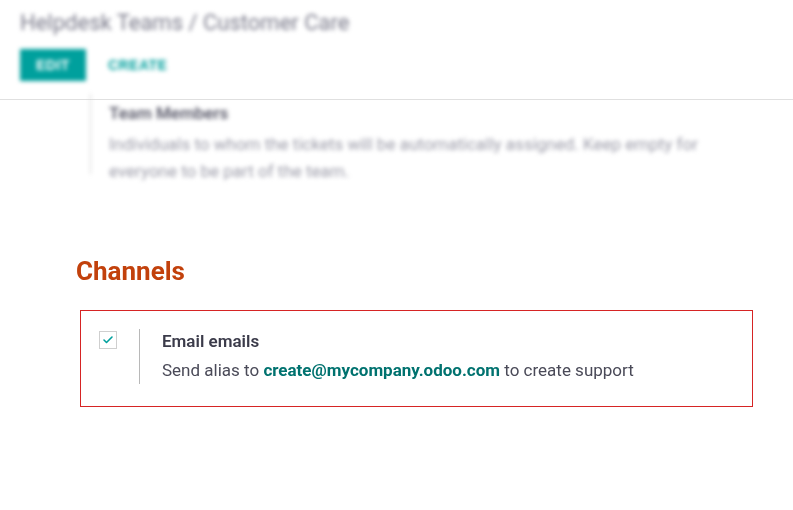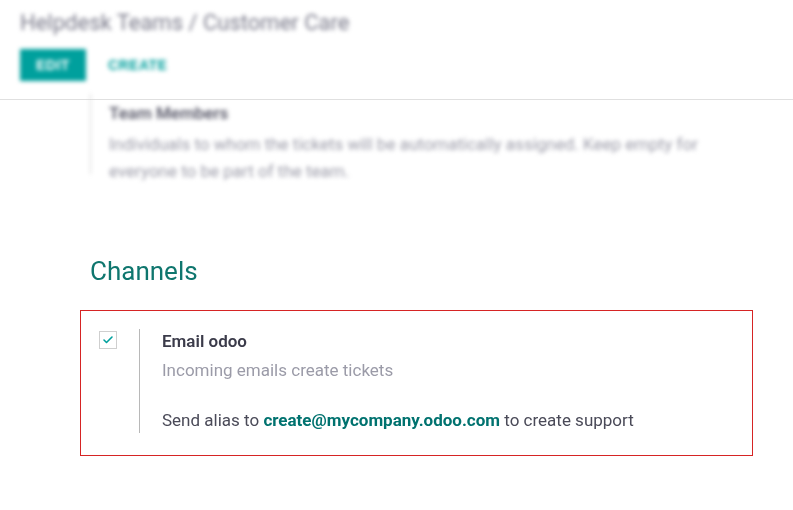--- a/index.html
+++ b/index.html
@@ -74,23 +74,23 @@
       max-width: 650px;
     }
     .team-label {
       color: #5a5a6a;
       font-weight: 600;
       font-size: 17px;
       margin-bottom: 4px;
     }
     .channels-heading {
       font-size: 26px;
-      color: #0f766e;
-      font-weight: 400;
-      margin: 70px 0 24px 50px;
+      color: #c2410c;
+      font-weight: 700;
+      margin: 70px 0 24px 36px;
     }
     .highlight-box {
       border: 1px solid #d62424;
       margin: 0 40px 0 40px;
       padding: 18px 18px 22px 18px;
       display: flex;
       gap: 22px;
       align-items: flex-start;
     }
     .checkbox-cell {
@@ -165,21 +165,20 @@
   <div class="highlight-box">
     <div class="checkbox-cell">
       <div class="custom-checkbox">
         <svg viewBox="0 0 24 24">
           <path d="M4 12 L9 17 L20 6" stroke="#00a09d" stroke-width="3.2" fill="none" stroke-linecap="round" stroke-linejoin="round"></path>
         </svg>
       </div>
     </div>
     <div class="vert-sep"></div>
     <div class="channel-body">
-      <div class="channel-title">Email odoo</div>
-      <div class="channel-subtitle">Incoming emails create tickets</div>
+      <div class="channel-title">Email emails</div>
       <div class="channel-desc">
         <span>Send alias to </span><span class="channel-email">create@mycompany.odoo.com</span><span> to create support</span>
       </div>
     </div>
   </div>
 
 </div>
 
 </body></html>

